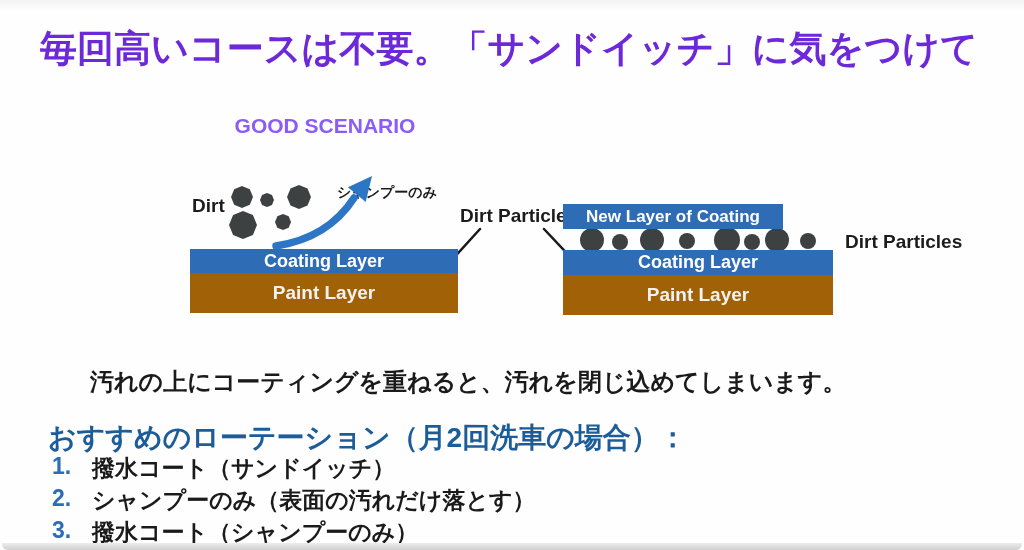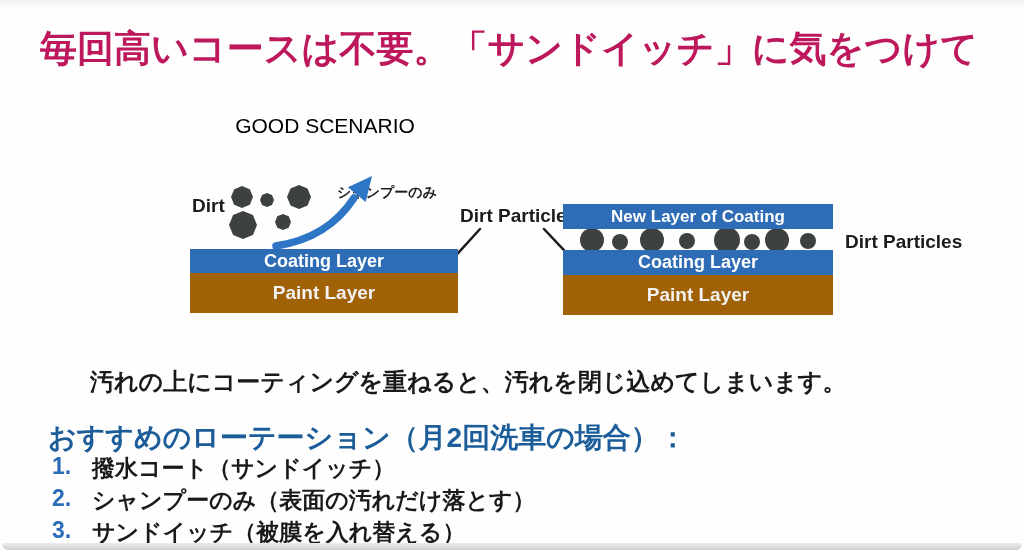--- a/index.html
+++ b/index.html
@@ -17,26 +17,26 @@
   }
   .edge-bottom {
     position: absolute; left: 2px; bottom: 0; width: 1020px; height: 7px;
     border-radius: 0 0 6px 6px;
     background: linear-gradient(to bottom, #ececec, #cfcfcf);
   }
 
   .title {
     position: absolute; left: 40px; top: 24px; width: 960px;
     font-size: 37px; font-weight: 800; letter-spacing: 0px;
-    color: #be185d; white-space: nowrap;
+    color: #6d28d9; white-space: nowrap;
   }
 
   .scenario-heading {
-    position: absolute; top: 114px; font-size: 21px; font-weight: 400;
-    color: #000000; text-align: center; white-space: nowrap;
+    position: absolute; top: 114px; font-size: 21px; font-weight: 700;
+    color: #8b5cf6; text-align: center; white-space: nowrap;
   }
   .scenario-heading.good { left: 190px; width: 270px; }
   .scenario-heading.bad  { left: 545px; width: 305px; }
 
   .small-label {
     position: absolute; font-size: 19px; font-weight: 800; color: #1c1c1c;
     white-space: nowrap;
   }
   .shampoo-label { left: 337px; top: 148px; font-size: 14px; margin-top: 36px; }
   .dirt-label { left: 192px; top: 195px; }
@@ -47,21 +47,21 @@
 
   .bar {
     position: absolute; display: flex; align-items: center; justify-content: center;
     color: #ffffff; font-weight: 700; font-size: 18px; white-space: nowrap;
   }
   .bar.blue { background: #2e6cb5; }
   .bar.gray { background: #a16207; color: #f2f2f2; }
 
   .bar.good-coating { left: 190px; top: 249px; width: 268px; height: 24px; }
   .bar.good-paint   { left: 190px; top: 273px; width: 268px; height: 40px; font-size: 19px; }
-  .bar.bad-new      { left: 563px; top: 204px; width: 270px; height: 25px; font-size: 17px; }
+  .bar.bad-new      { left: 563px; top: 204px; width: 220px; height: 25px; font-size: 17px; }
   .bar.bad-coating  { left: 563px; top: 250px; width: 270px; height: 25px; }
   .bar.bad-paint    { left: 563px; top: 275px; width: 270px; height: 40px; font-size: 19px; }
 
   .caption {
     position: absolute; left: 50px; top: 366px;
     font-size: 24px; font-weight: 800; color: #1a1a1a; white-space: nowrap; margin-left: 40px;
   }
   .rec-heading {
     position: absolute; left: 48px; top: 419px;
     font-size: 28px; font-weight: 800; color: #1c5d99; white-space: nowrap;
@@ -137,17 +137,17 @@
   <div class="rec-item i1">
     <span class="num">1.</span>
     <span class="txt">撥水コート（サンドイッチ）</span>
   </div>
   <div class="rec-item i2">
     <span class="num">2.</span>
     <span class="txt">シャンプーのみ（表面の汚れだけ落とす）</span>
   </div>
   <div class="rec-item i3">
     <span class="num">3.</span>
-    <span class="txt">サンドイッチ（被膜を入れ替える）</span>
+    <span class="txt">撥水コート（シャンプーのみ）</span>
   </div>
 
   <div class="edge-bottom"></div>
 </div>
 
 </body></html>

